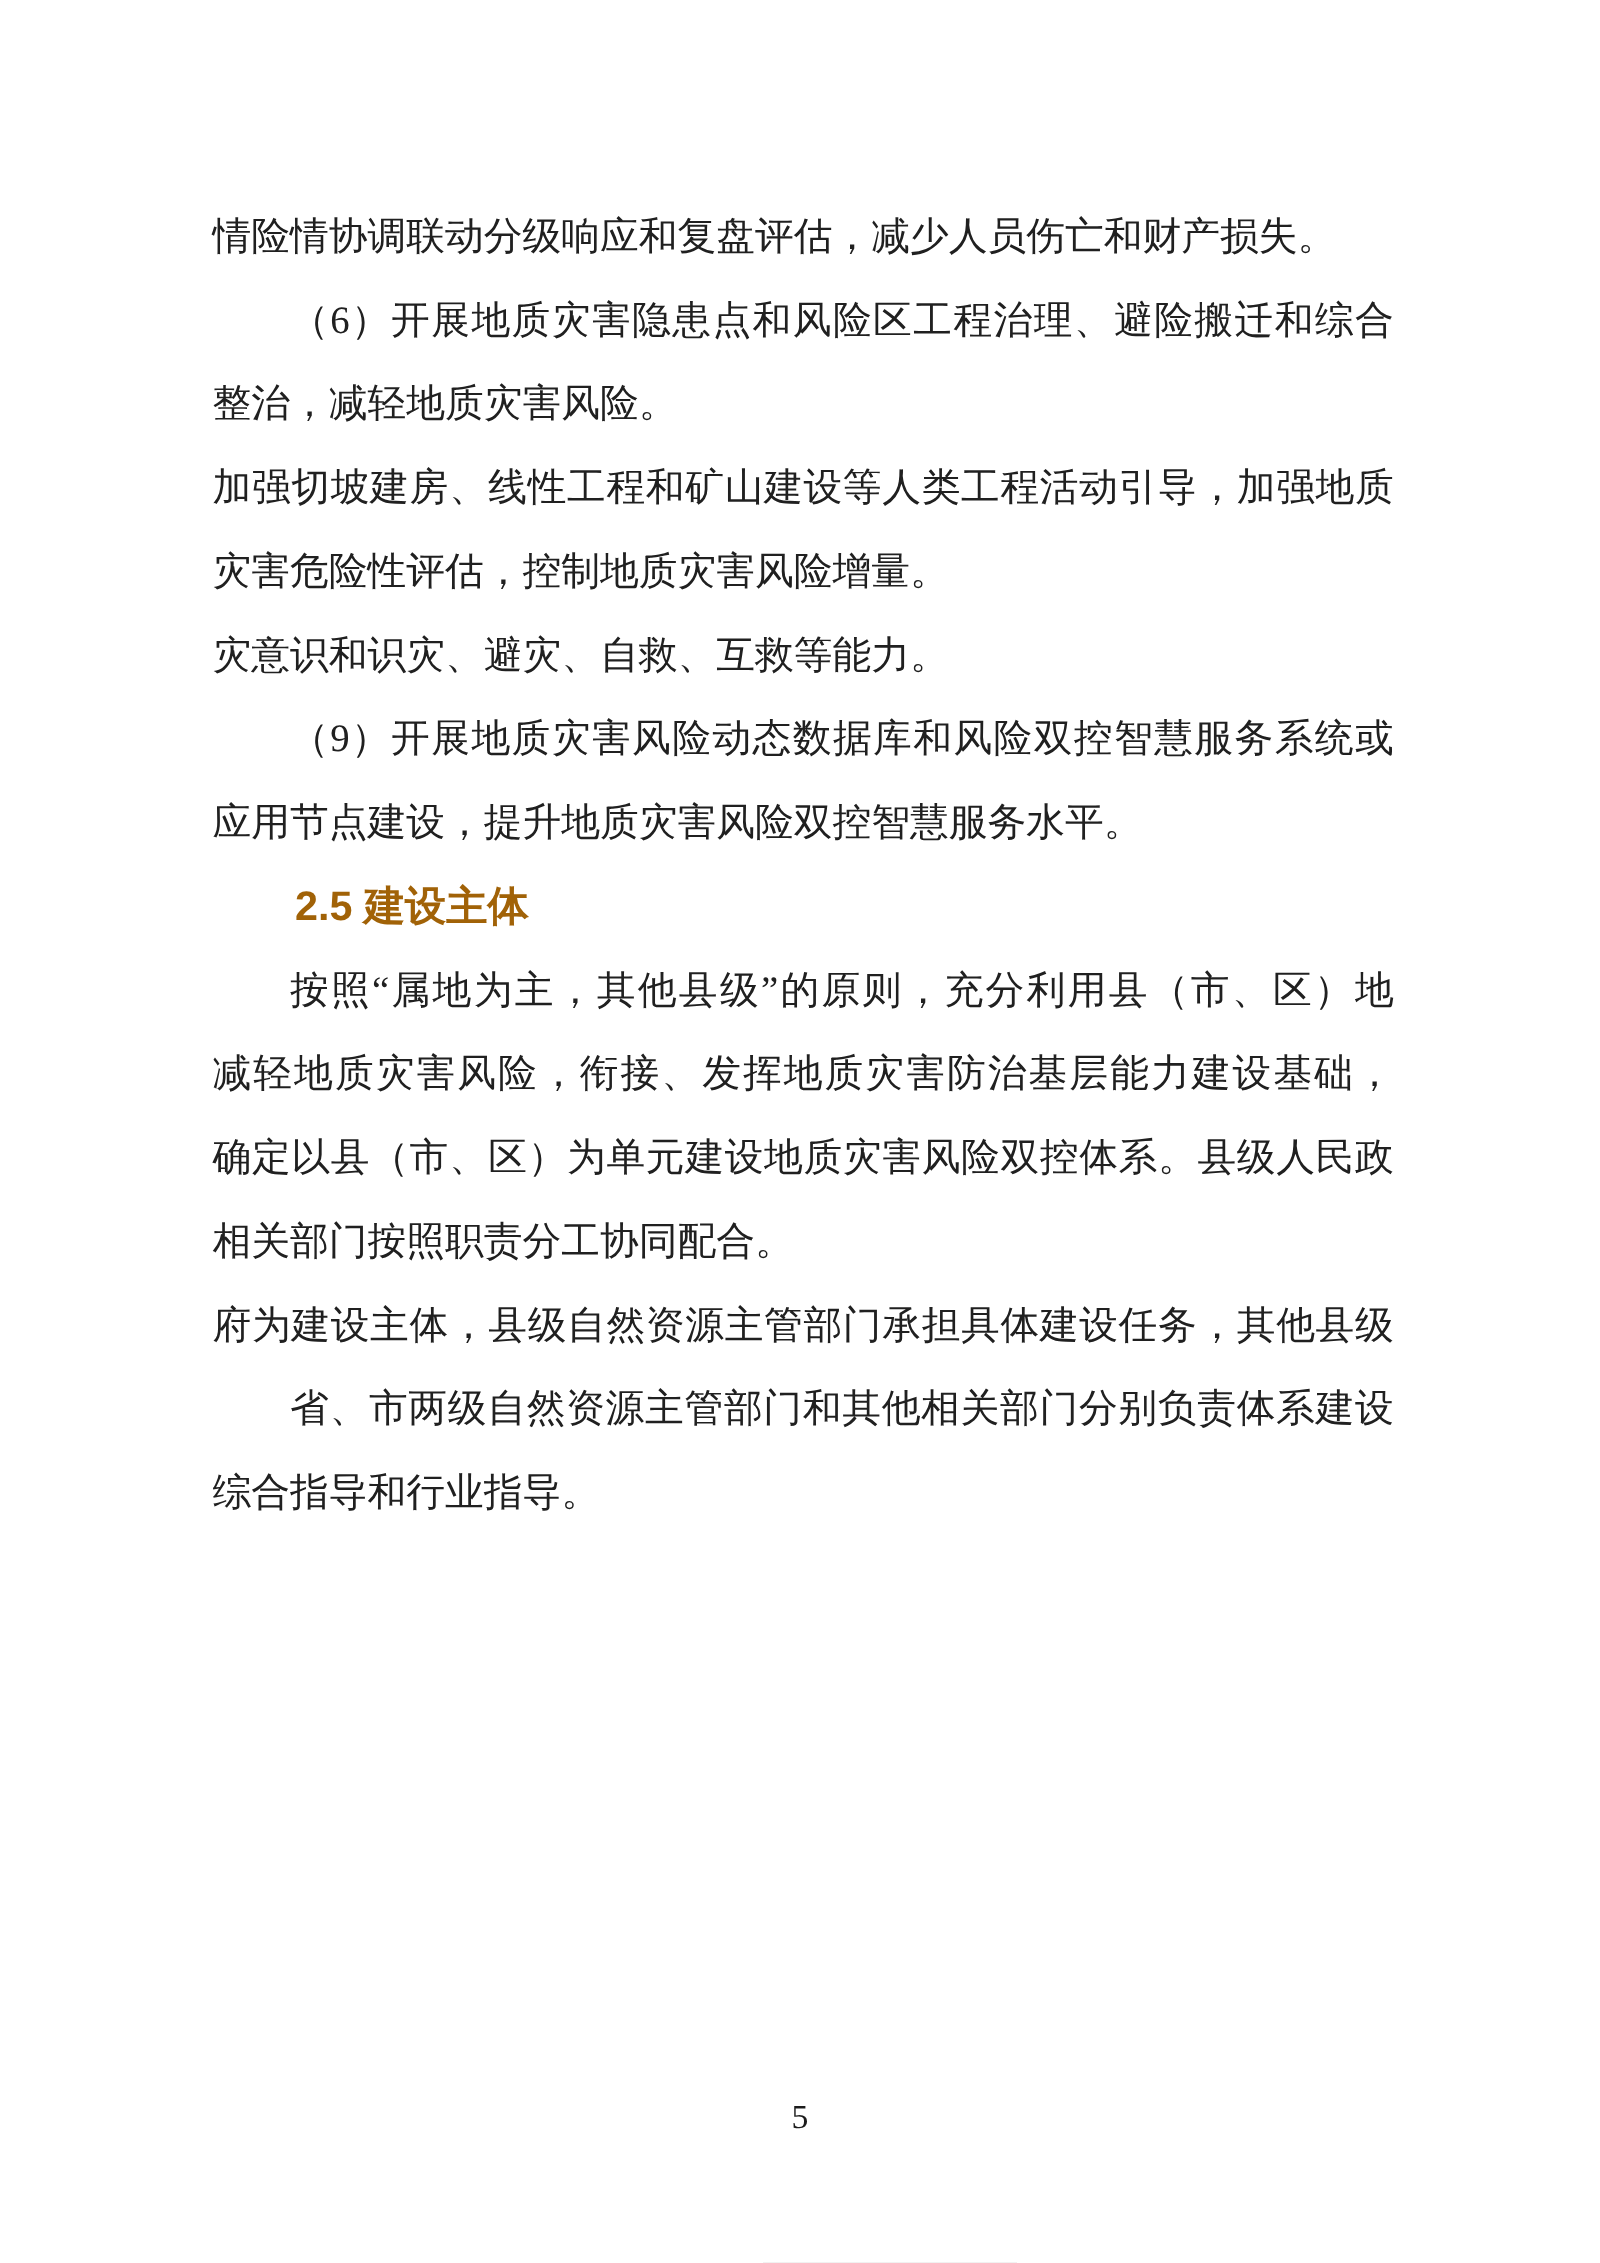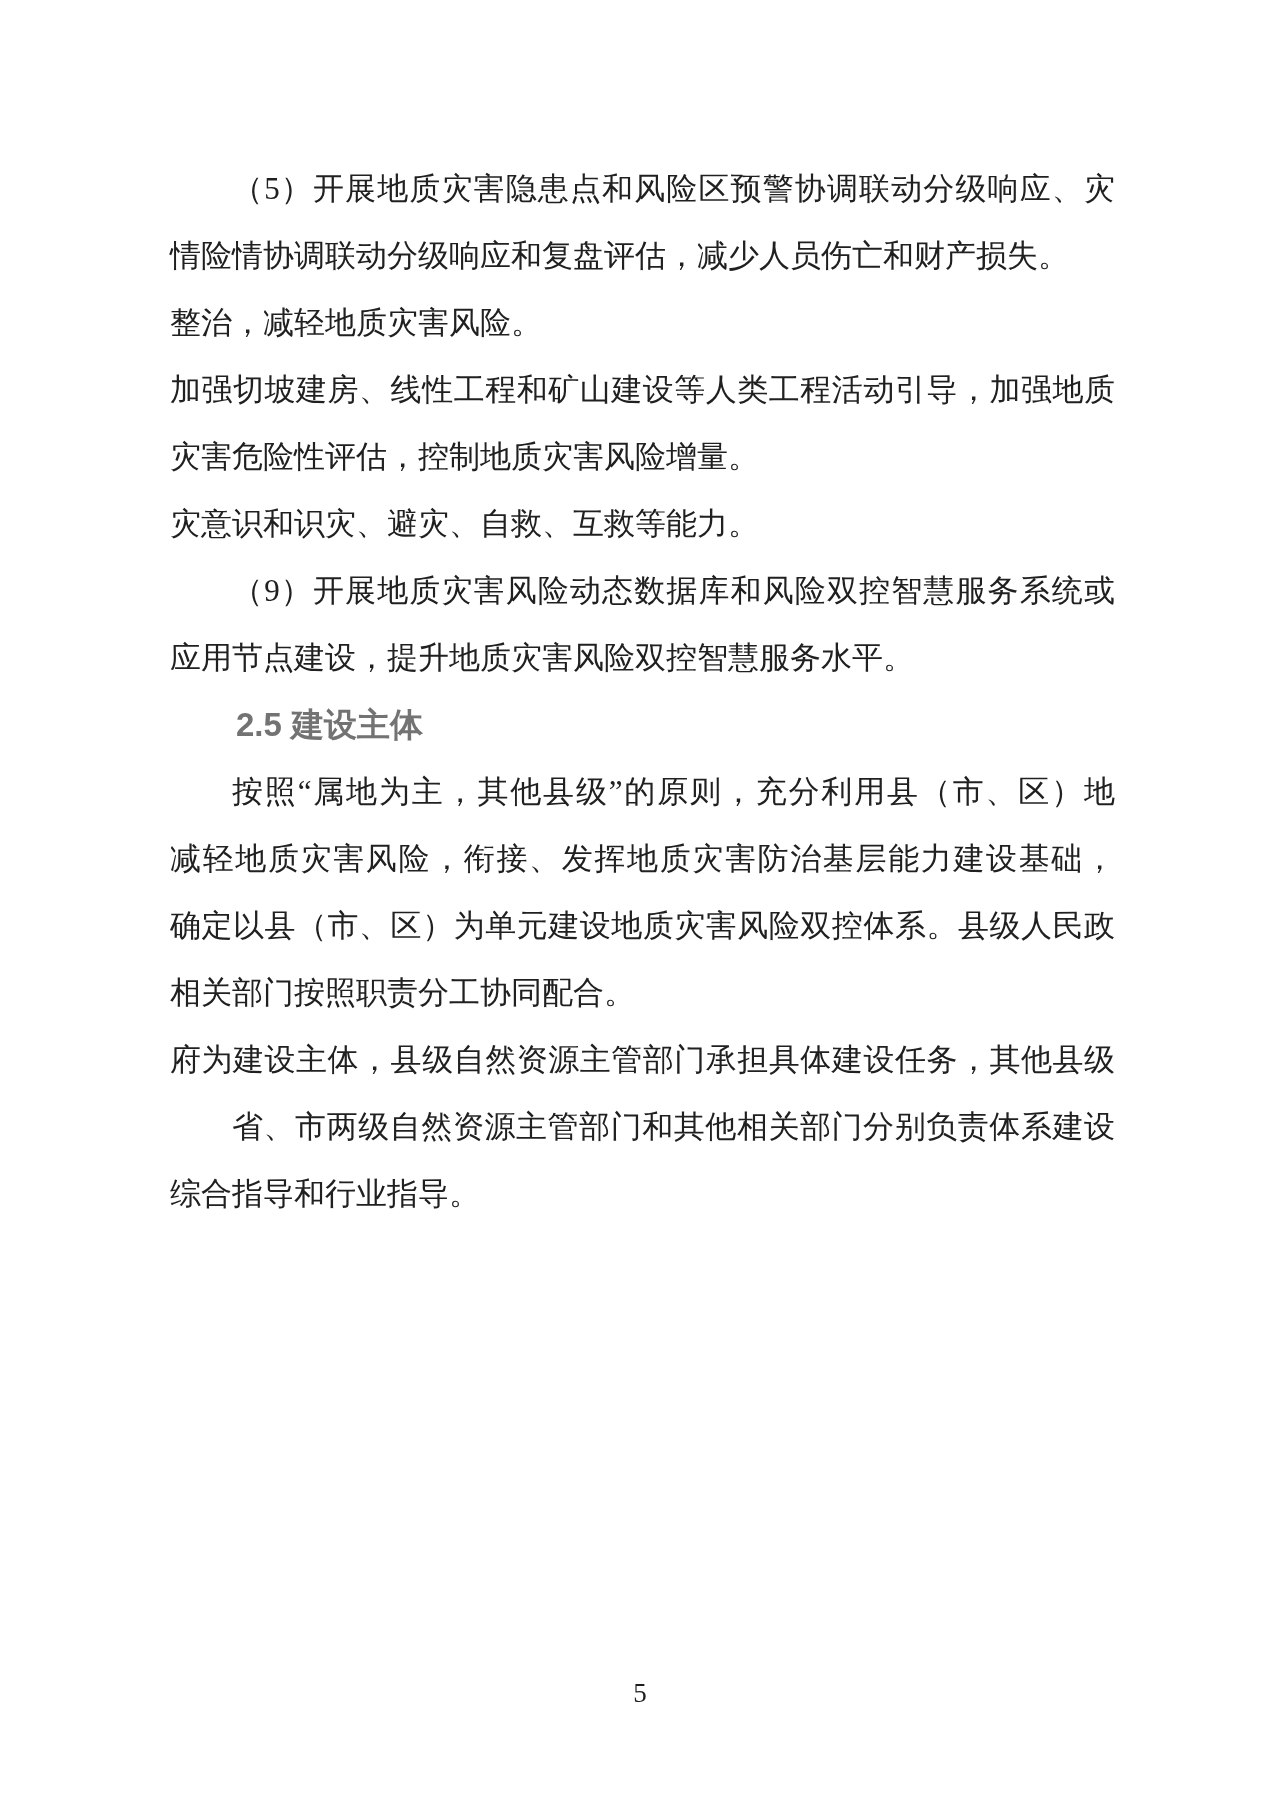--- a/index.html
+++ b/index.html
@@ -38,21 +38,21 @@
   }
   .line.end {
     text-align: left;
     text-align-last: left;
     -moz-text-align-last: left;
   }
   .line.heading {
     font-family: "Liberation Sans", "DejaVu Sans", sans-serif;
     font-weight: 700;
     font-size: 33px;
-    color: #737373;
+    color: #a16207;
     text-indent: 2em;
     text-align: left;
     text-align-last: left;
     -moz-text-align-last: left;
   }
   .page-number {
     position: absolute;
     left: 0;
     right: 0;
     top: 1676px;
@@ -61,22 +61,22 @@
     line-height: 34px;
     color: #1c1c1c;
     font-family: "Liberation Serif", "DejaVu Serif", serif;
   }
 </style>
 </head>
 <body>
 
 <div class="page">
   <div class="content">
-    <div class="line first">（5）开展地质灾害隐患点和风险区预警协调联动分级响应、灾</div>
     <div class="line end">情险情协调联动分级响应和复盘评估，减少人员伤亡和财产损失。</div>
+    <div class="line first">（6）开展地质灾害隐患点和风险区工程治理、避险搬迁和综合</div>
     <div class="line end">整治，减轻地质灾害风险。</div>
     <div class="line">加强切坡建房、线性工程和矿山建设等人类工程活动引导，加强地质</div>
     <div class="line end">灾害危险性评估，控制地质灾害风险增量。</div>
     <div class="line end">灾意识和识灾、避灾、自救、互救等能力。</div>
     <div class="line first">（9）开展地质灾害风险动态数据库和风险双控智慧服务系统或</div>
     <div class="line end">应用节点建设，提升地质灾害风险双控智慧服务水平。</div>
     <div class="line heading">2.5 建设主体</div>
     <div class="line first">按照“属地为主，其他县级”的原则，充分利用县（市、区）地</div>
     <div class="line">减轻地质灾害风险，衔接、发挥地质灾害防治基层能力建设基础，</div>
     <div class="line">确定以县（市、区）为单元建设地质灾害风险双控体系。县级人民政</div>

